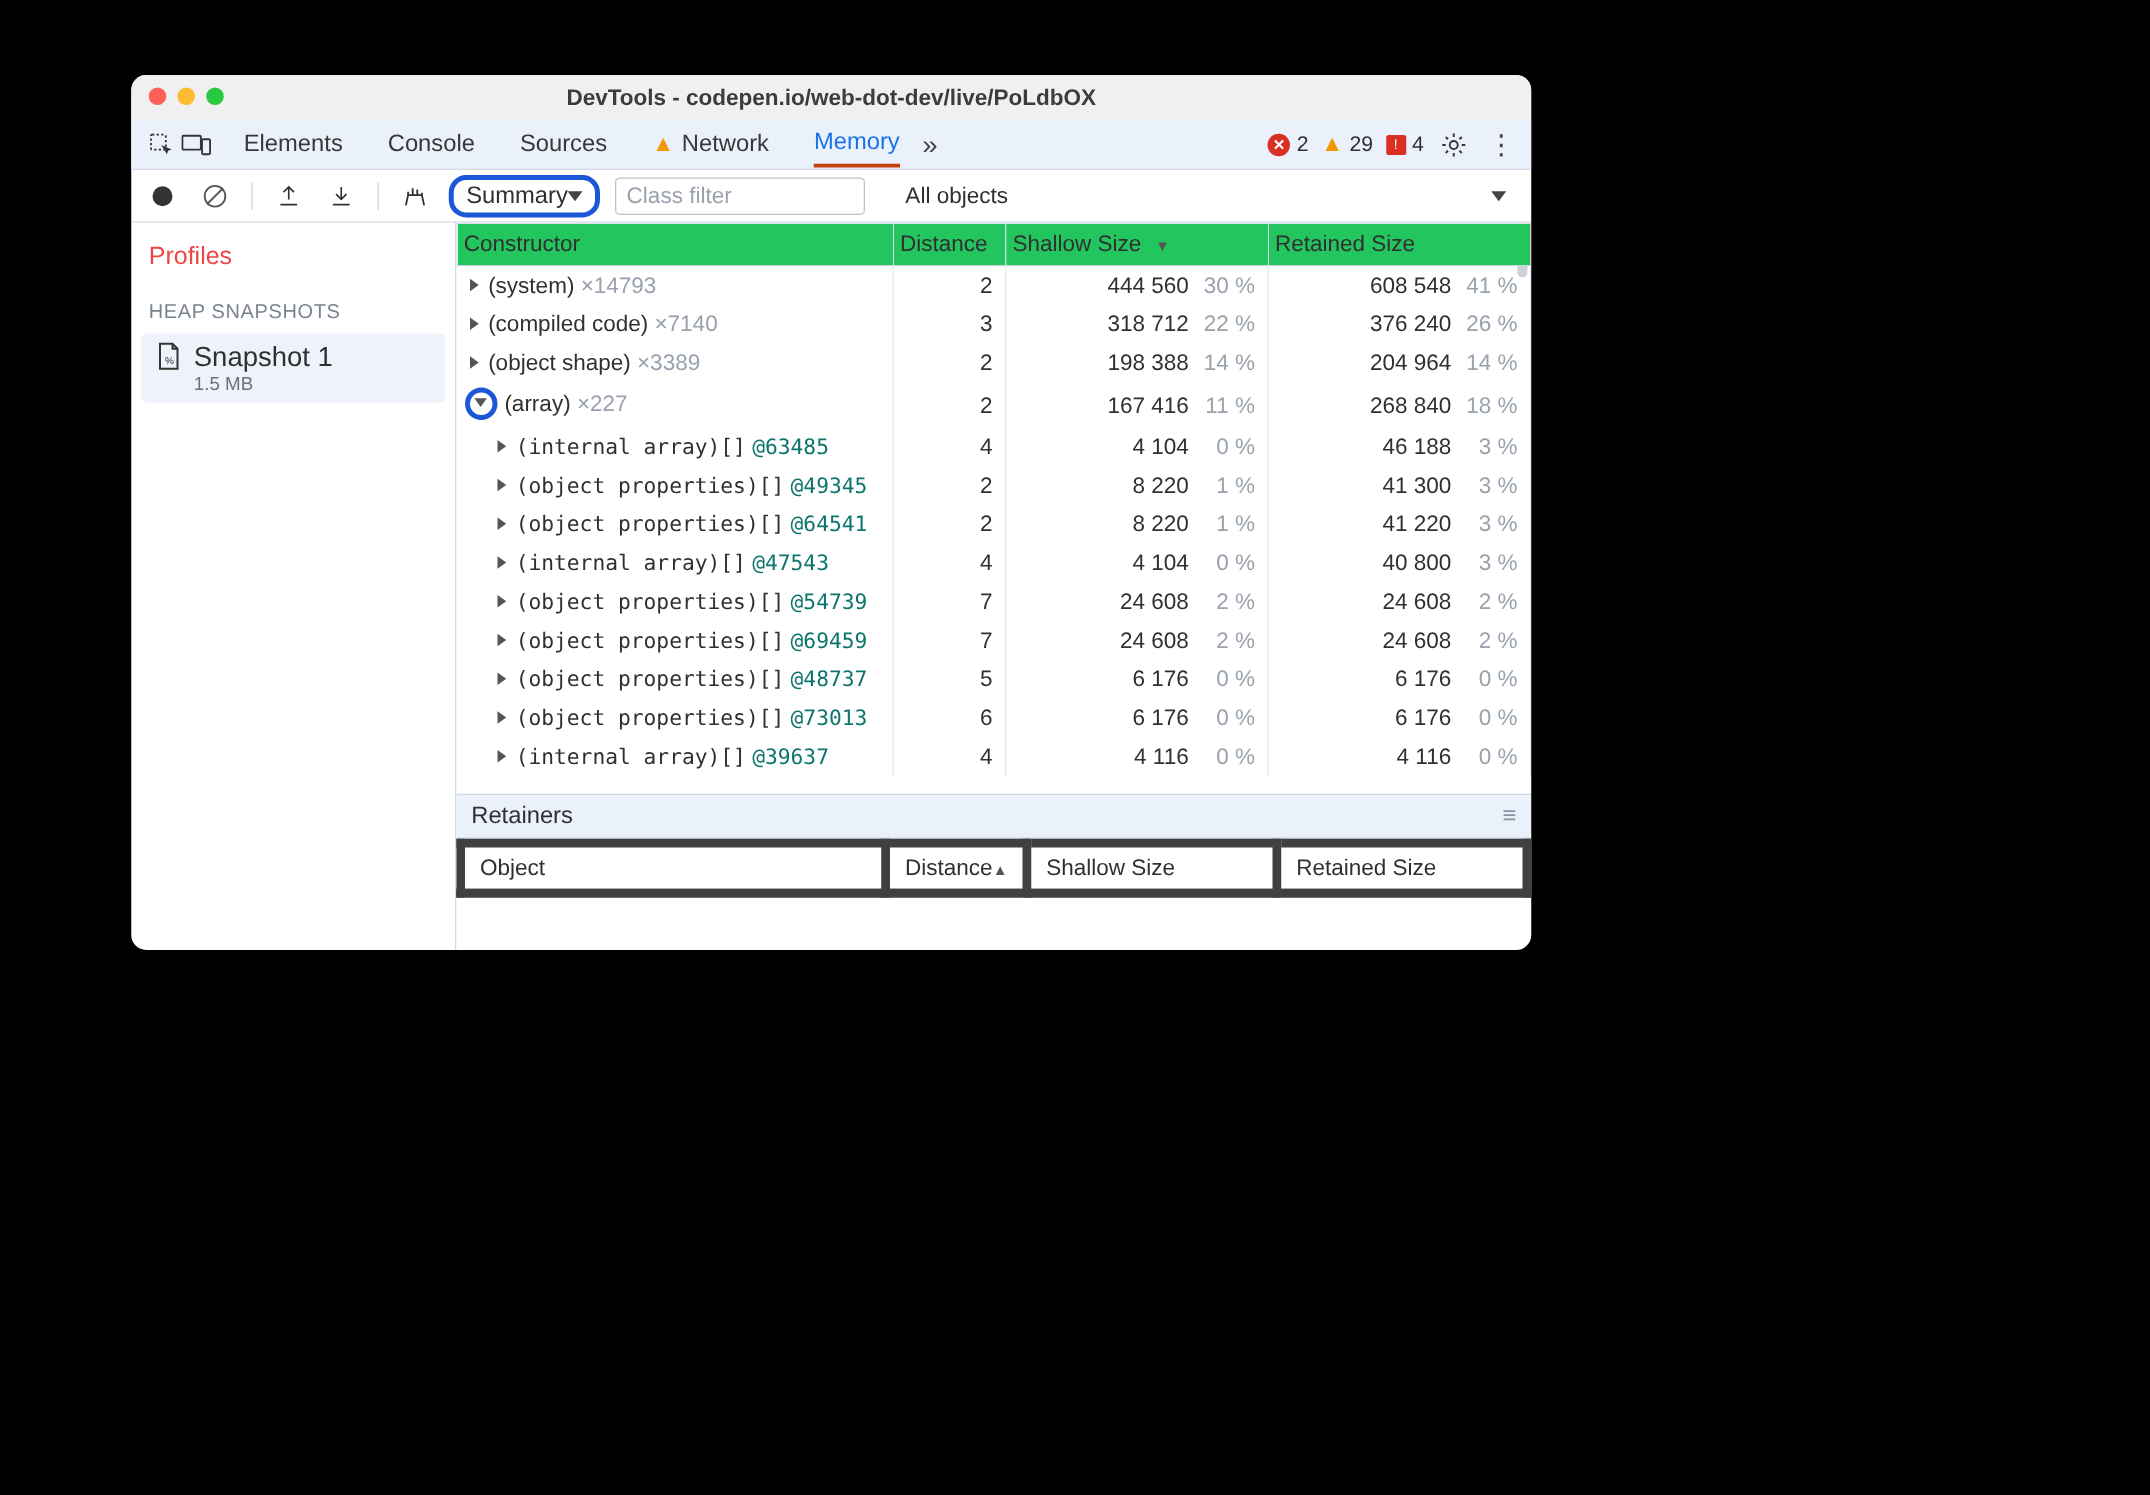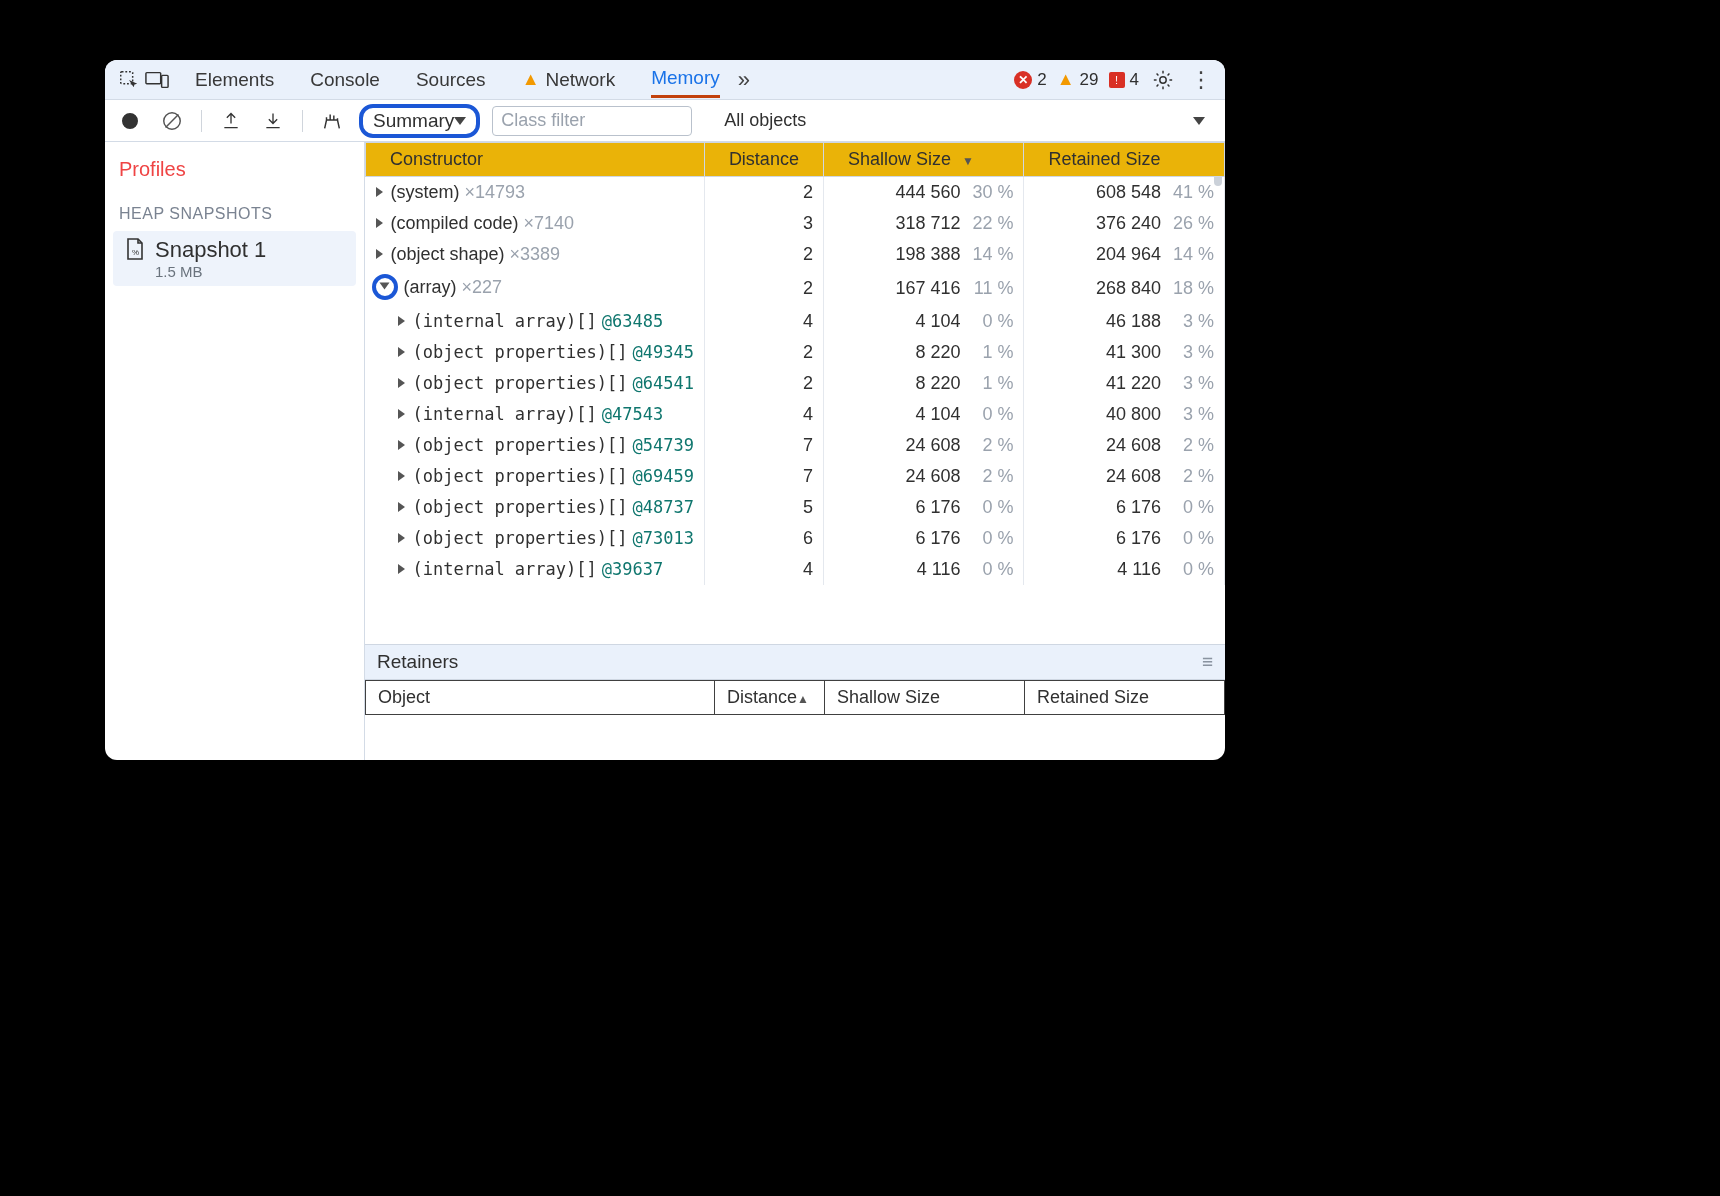--- a/index.html
+++ b/index.html
@@ -61,21 +61,21 @@
   .sidebar .grouplabel { margin:6px 14px 8px; color:#7a8391; font-size:16px; letter-spacing:0.5px; }
   .snapshot { display:flex; align-items:flex-start; gap:10px; padding:6px 12px; background:#eef3fb; border-radius:4px; margin:0 8px; }
   .snapshot .meta { display:flex; flex-direction:column; }
   .snapshot .name { font-size:22px; }
   .snapshot .size { font-size:15px; color:#6a737d; }
 
   .main { flex:1; display:flex; flex-direction:column; overflow:hidden; }
 
   
   table.heap { width:100%; border-collapse:collapse; font-size:18px; }
-  table.heap th { background:#eab308; font-weight:400; text-align:left; padding:6px 24px; border:1px solid #cfd7e2; position:sticky; top:0; }
+  table.heap th { background:#22c55e; font-weight:400; text-align:left; padding:6px 5px; border:1px solid #cfd7e2; position:sticky; top:0; }
   table.heap th .sort { font-size:12px; margin-left:6px; color:#555; }
   table.heap td { padding:5px 10px; border-right:1px solid #e4e8ee; vertical-align:middle; white-space:nowrap; }
   col.ccons { width:auto; }
   col.cdist { width:90px; }
   col.csh   { width:210px; }
   col.cret  { width:210px; }
   td.num, th.num { text-align:right; font-variant-numeric: tabular-nums; }
   .disc { display:inline-block; width:0;height:0;border-left:7px solid #555;border-top:5px solid transparent;border-bottom:5px solid transparent; margin-right:8px; transform:translateY(-1px); }
   .disc.open { transform:rotate(90deg) translateX(-1px); }
   .indent { display:inline-block; width:22px; }
@@ -87,31 +87,39 @@
   .ring .disc.open { margin-right:0; }
 
   .heapwrap { flex:1; overflow:hidden; position:relative; }
   .heapscroll { position:absolute; inset:0; overflow:hidden; }
   .scrollbar { position:absolute; right:3px; top:4px; width:8px; height:40px; background:#cbd1d9; border-radius:4px; }
 
   .retainers { border-top:1px solid #cfd7e2; }
   .retainers .bar { background:#eaf1fb; display:flex; align-items:center; padding:6px 12px; font-size:19px; border-bottom:1px solid #cfd7e2; }
   .retainers .bar .menu { margin-left:auto; color:#8a93a0; }
   table.ret { width:100%; border-collapse:collapse; font-size:18px; }
-  table.ret th { background:#fff; font-weight:400; text-align:left; padding:6px 12px; border:1px solid #404040; }
+  table.ret th { background:#fff; font-weight:400; text-align:left; padding:6px 12px; border:7px solid #404040; }
   table.ret th .asc { font-size:12px; color:#555; }
 
   .triangle-down { display:inline-block; width:0;height:0;border-left:6px solid transparent;border-right:6px solid transparent;border-top:8px solid #444; }
 </style>
 </head>
 <body>
 
 <div class="desktop">
   <div class="window">
 
+    <div class="titlebar">
+      <div class="traffic">
+        <span class="dot red"></span>
+        <span class="dot yellow"></span>
+        <span class="dot green"></span>
+      </div>
+      <div class="titletext">DevTools - codepen.io/web-dot-dev/live/PoLdbOX</div>
+    </div>
 
     <div class="tabstrip">
       <span class="icon-btn">
         <svg class="icon" width="22" height="22" viewBox="0 0 24 24">
             <rect x="3" y="3" width="13" height="13" rx="1" stroke-dasharray="2 2"></rect>
             <path d="M12 12 l9 4 -3 1 -1 3 z" fill="#333" stroke="none"></path>
           </svg>
       </span>
       <span class="icon-btn">
         <svg class="icon" width="24" height="22" viewBox="0 0 26 22">

